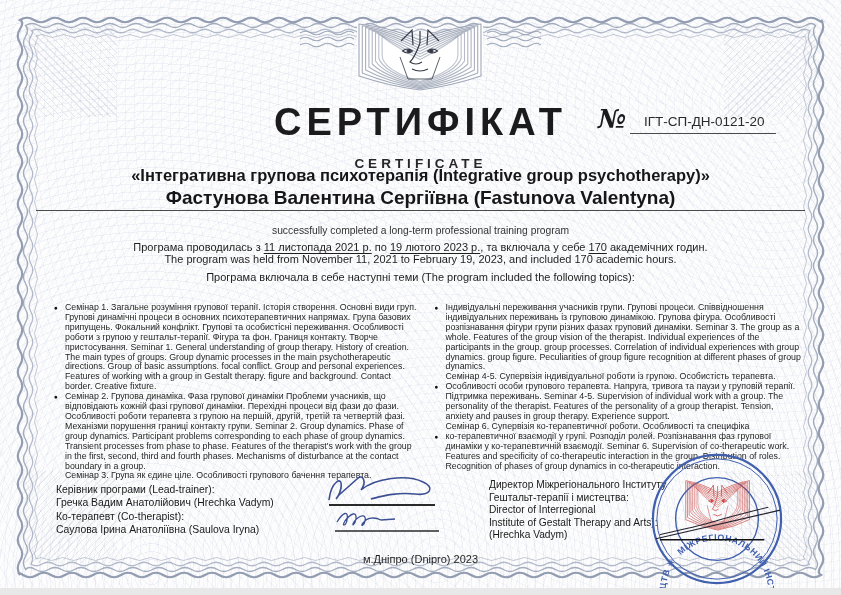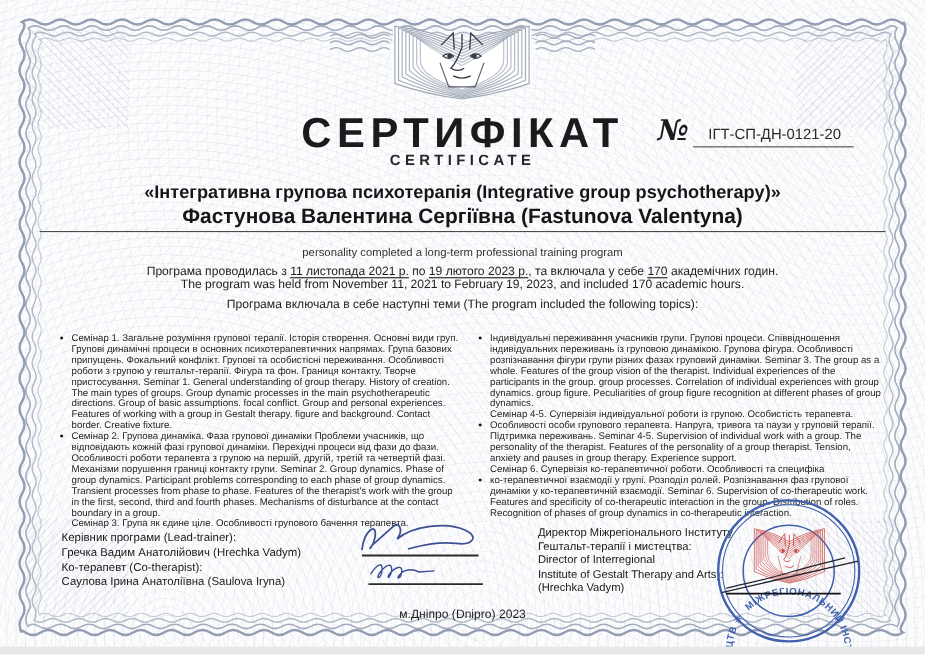--- a/index.html
+++ b/index.html
@@ -17,21 +17,21 @@
   .ctr{left:0;right:0;text-align:center;}
   #border-svg{position:absolute;inset:0;z-index:1;pointer-events:none;}
   .hatch{position:absolute;width:92px;height:92px;z-index:0;opacity:.55;}
   .h-tl{left:25px;top:25px;background:repeating-linear-gradient(45deg, rgba(141,152,173,.35) 0 1px, transparent 1px 5px);}
   .h-tr{right:25px;top:25px;background:repeating-linear-gradient(-45deg, rgba(141,152,173,.35) 0 1px, transparent 1px 5px);}
   .h-bl{left:25px;bottom:25px;background:repeating-linear-gradient(-45deg, rgba(141,152,173,.30) 0 1px, transparent 1px 5px);}
   .h-br{right:25px;bottom:25px;background:repeating-linear-gradient(45deg, rgba(141,152,173,.30) 0 1px, transparent 1px 5px);}
   .content{position:absolute;inset:0;z-index:2;}
   #logo-svg{position:absolute;left:349px;top:12px;width:142px;height:86px;}
   .title{top:101px;font-size:38px;font-weight:bold;letter-spacing:5px;color:#1b1b1d;}
-  .subtitle{top:138px;font-size:13.5px;font-weight:bold;letter-spacing:4px;color:#26262a;}
+  .subtitle{top:156px;font-size:13.5px;font-weight:bold;letter-spacing:4px;color:#26262a;}
   .numbox{left:598px;top:104px;display:flex;align-items:flex-end;}
   .no-sym{font-family:"DejaVu Serif", serif;font-style:italic;font-weight:bold;font-size:26px;line-height:30px;color:#1b1b1d;}
   .no-val{font-size:13.5px;color:#2a2a2a;border-bottom:1.5px solid #4a4a4a;padding:0 8px 4px 10px;min-width:128px;margin-left:4px;text-align:center;}
   .course{top:166px;font-size:16.5px;font-weight:bold;color:#161618;}
   .rname{top:187px;font-size:19px;font-weight:bold;color:#161618;}
   .name-line{left:36px;right:36px;top:210px;border-top:1.5px solid #4a4a4a;}
   .compl-uk{top:214px;font-size:10.3px;font-weight:bold;color:#333;}
   .compl-en{top:225px;font-size:10.3px;color:#333;}
   .dates-uk{top:241px;font-size:11px;color:#1e1e1e;}
   .dates-uk .u{text-decoration:underline;text-underline-offset:2px;}
@@ -108,21 +108,21 @@
 
     <div class="abs numbox">
       <span class="no-sym">№</span>
       <span class="no-val">ІГТ-СП-ДН-0121-20</span>
     </div>
 
     <div class="abs ctr course">«Інтегративна групова психотерапія (Integrative group psychotherapy)»</div>
     <div class="abs ctr rname">Фастунова Валентина Сергіївна (Fastunova Valentyna)</div>
     <div class="abs name-line"></div>
 
-    <div class="abs ctr compl-en">personality completed a long-term professional training program</div>
+    <div class="abs ctr compl-en">successfully completed a long-term professional training program</div>
 
     <div class="abs ctr dates-uk"><span>Програма проводилась з </span><span class="u">11 листопада 2021 р.</span><span> по </span><span class="u">19 лютого 2023 р.</span><span>, та включала у себе </span><span class="u">170</span><span> академічних годин.</span></div>
     <div class="abs ctr dates-en">The program was held from November 11, 2021 to February 19, 2023, and included 170 academic hours.</div>
 
     <div class="abs ctr topics-hdr">Програма включала в себе наступні теми (The program included the following topics):</div>
 
     <div class="cols">
       <div class="col">
         <div class="titem">
             <span class="blt">●</span>

